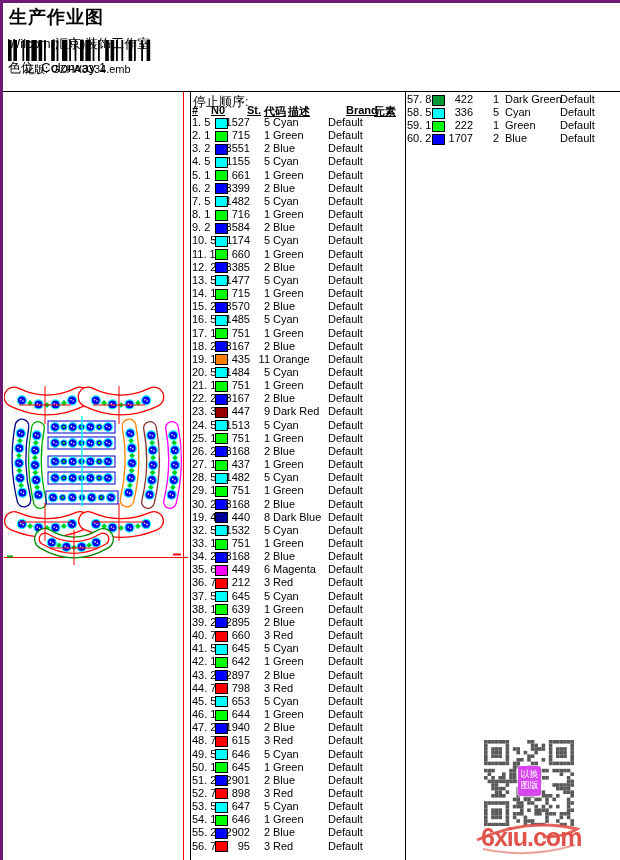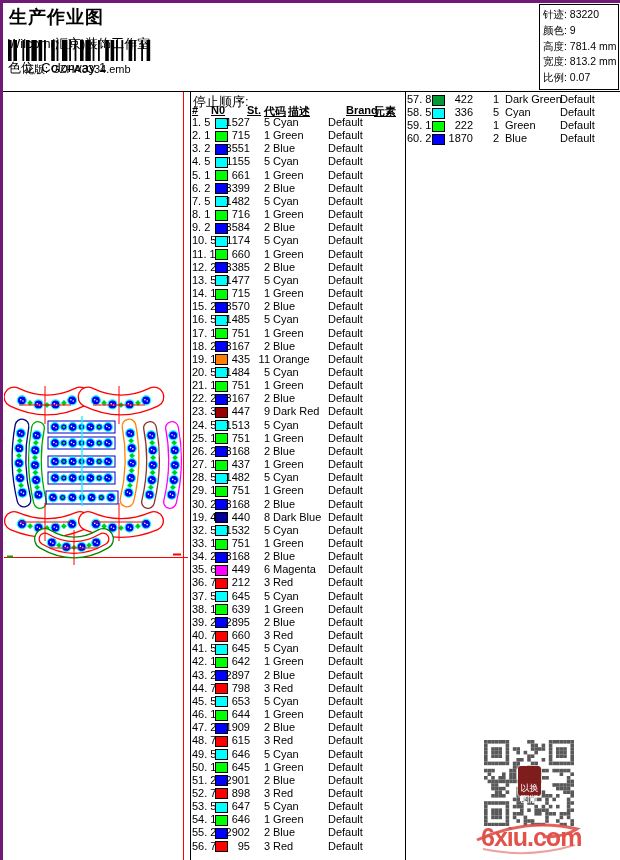--- a/index.html
+++ b/index.html
@@ -33,22 +33,22 @@
   .seqrow .sw{position:absolute;top:1.5px;width:11px;height:9px;border:1px solid #000;}
   .seqrow .st,.seqrow .code{text-align:right;}
   #sec1 .h-n{left:1px;} #sec1 .h-n0{left:20px;} #sec1 .h-st{left:56px;} #sec1 .h-code{left:73px;text-align:right;}
   #sec1 .h-desc{left:97px;} #sec1 .h-brand{left:155px;} #sec1 .h-elem{left:183px;}
   #rows1 .numno{left:1px;} #rows1 .sw{left:24px;} #rows1 .st{left:28px;width:31px;}
   #rows1 .code{left:60px;width:19px;} #rows1 .desc{left:82px;} #rows1 .brand{left:137px;}
   #rows2 .numno{left:1px;} #rows2 .sw{left:26px;} #rows2 .st{left:36px;width:31px;}
   #rows2 .code{left:72px;width:21px;} #rows2 .desc{left:99px;} #rows2 .brand{left:154px;}
   
   .qr{position:absolute;left:481px;top:737px;width:90px;height:86px;}
-  .qr-stamp{position:absolute;left:515px;top:763px;width:23px;height:30px;background:#7f1d1d;border-radius:3px;
-    color:#fff;font-size:9px;line-height:11px;text-align:center;padding-top:17px;box-sizing:border-box;
+  .qr-stamp{position:absolute;left:515px;top:763px;width:23px;height:30px;background:#d946ef;border-radius:3px;
+    color:#fff;font-size:9px;line-height:11px;text-align:center;padding-top:3px;box-sizing:border-box;
     box-shadow:0 0 0 1px rgba(255,255,255,.6);}
   .wm{position:absolute;left:470px;top:812px;width:112px;height:44px;}
   .wm-text{position:absolute;left:8px;top:8px;font-size:25px;font-weight:bold;letter-spacing:-1px;color:#e0524a;}
   .wm-svg{position:absolute;left:0;top:0;width:112px;height:44px;pointer-events:none;}
 </style>
 </head>
 <body>
 
 <div class="page">
 
@@ -76,27 +76,20 @@
       <rect x="107.99999999999994" y="0" width="1.8" height="21" fill="#000"></rect>
       <rect x="113.39999999999993" y="0" width="1.8" height="21" fill="#000"></rect>
       <rect x="120.59999999999994" y="0" width="3.6" height="21" fill="#000"></rect>
       <rect x="125.99999999999993" y="0" width="1.8" height="21" fill="#000"></rect>
       <rect x="133.19999999999993" y="0" width="1.8" height="21" fill="#000"></rect>
       <rect x="138.59999999999994" y="0" width="3.6" height="21" fill="#000"></rect>
     </svg>
   <div class="patline"><span>花版:</span> <span>GZHA3334.emb</span></div>
   <div class="colline"><span>色位:</span> <span>Colorway 1</span></div>
 
-  <div class="statsbox">
-    <div class="statrow"><span>针迹:</span> <span>83220</span></div>
-    <div class="statrow"><span>颜色:</span> <span>9</span></div>
-    <div class="statrow"><span>高度:</span> <span>781.4 mm</span></div>
-    <div class="statrow"><span>宽度:</span> <span>813.2 mm</span></div>
-    <div class="statrow"><span>比例:</span> <span>0.07</span></div>
-  </div>
 
   <div class="hdiv"></div>
   <div class="vdiv1"></div>
   <div class="vdiv2"></div>
 
   <svg class="design-svg" id="design" viewBox="0 0 186 769">
       <line x1="179.5" y1="0" x2="179.5" y2="769" stroke="#ff0000" stroke-width="1"></line>
       <line x1="0" y1="465.5" x2="184" y2="465.5" stroke="#ff0000" stroke-width="1"></line>
       <line x1="3" y1="464.5" x2="9" y2="464.5" stroke="#00aa00" stroke-width="2"></line>
       <line x1="169" y1="462.5" x2="177" y2="462.5" stroke="#ff0000" stroke-width="2"></line>
@@ -776,21 +769,21 @@
           <span class="numno">46. 1</span>
           <span class="sw" style="background: rgb(0, 255, 0);"></span>
           <span class="st">644</span>
           <span class="code">1</span>
           <span class="desc">Green</span>
           <span class="brand">Default</span>
         </div>
         <div class="seqrow">
           <span class="numno">47. 2</span>
           <span class="sw" style="background: rgb(0, 0, 255);"></span>
-          <span class="st">1909</span>
+          <span class="st">1940</span>
           <span class="code">2</span>
           <span class="desc">Blue</span>
           <span class="brand">Default</span>
         </div>
         <div class="seqrow">
           <span class="numno">48. 7</span>
           <span class="sw" style="background: rgb(255, 0, 0);"></span>
           <span class="st">615</span>
           <span class="code">3</span>
           <span class="desc">Red</span>
@@ -885,21 +878,21 @@
           <span class="numno">59. 1</span>
           <span class="sw" style="background: rgb(0, 255, 0);"></span>
           <span class="st">222</span>
           <span class="code">1</span>
           <span class="desc">Green</span>
           <span class="brand">Default</span>
         </div>
         <div class="seqrow">
           <span class="numno">60. 2</span>
           <span class="sw" style="background: rgb(0, 0, 255);"></span>
-          <span class="st">1870</span>
+          <span class="st">1707</span>
           <span class="code">2</span>
           <span class="desc">Blue</span>
           <span class="brand">Default</span>
         </div>
       </div>
   </div>
 
   <svg class="qr" id="qr" viewBox="0 0 90 86">
       <rect x="43.2" y="0" width="3.6" height="3.6" fill="#595959"></rect>
       <rect x="46.800000000000004" y="0" width="3.6" height="3.6" fill="#595959"></rect>

